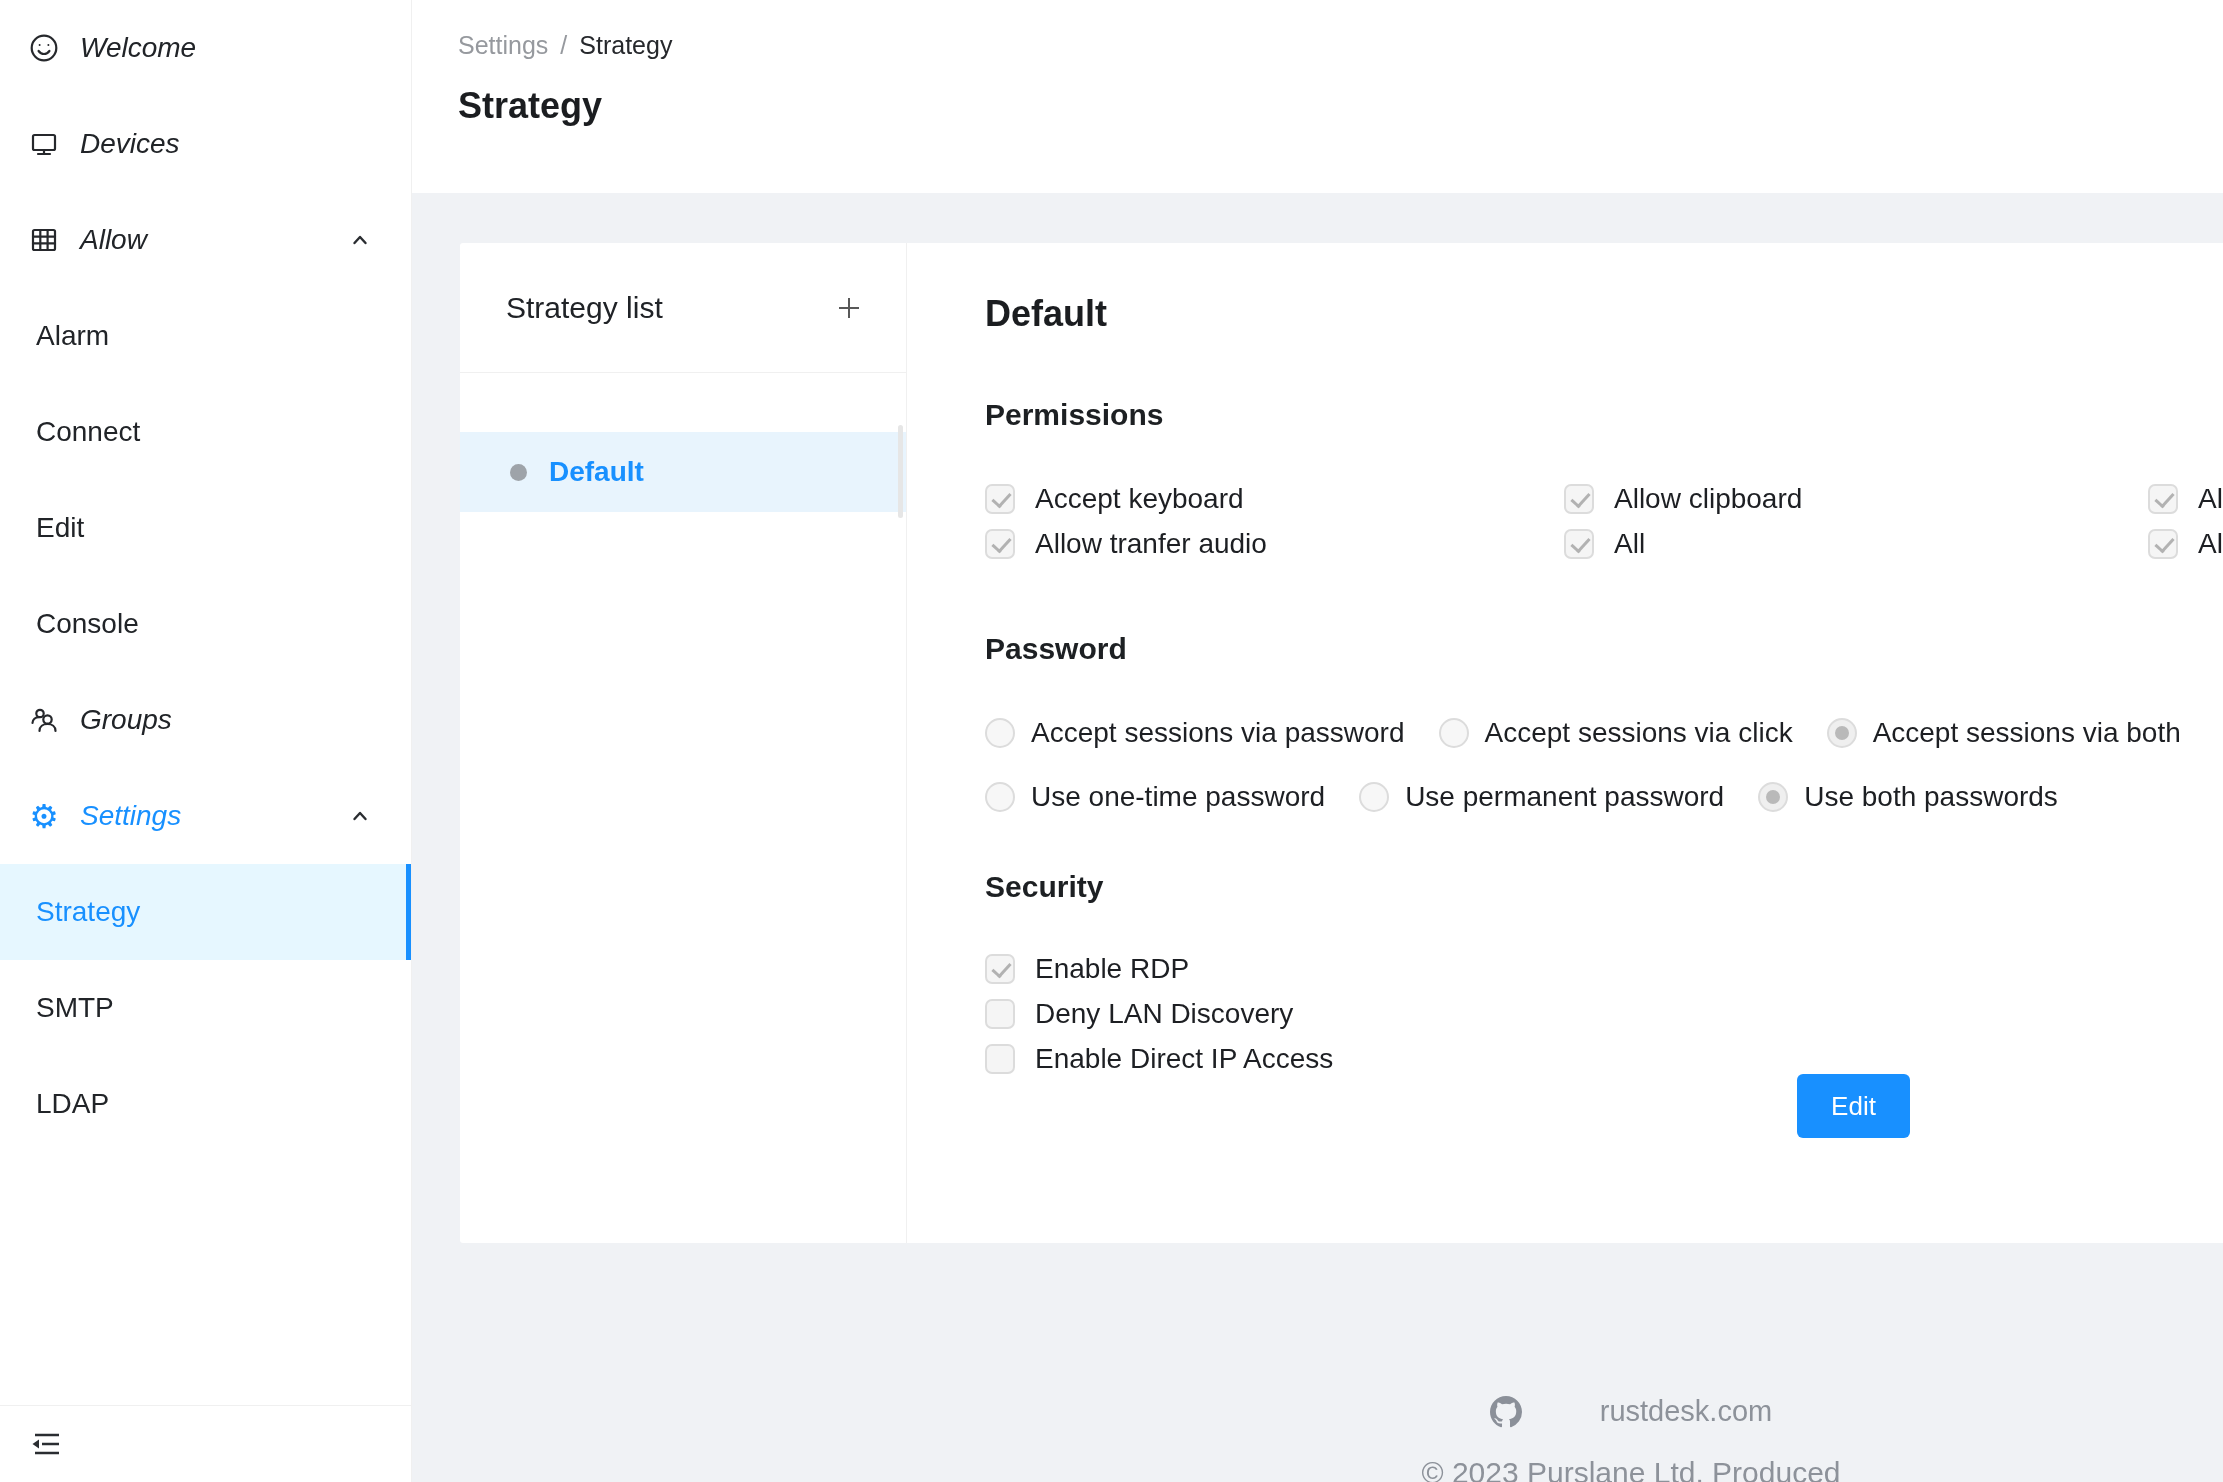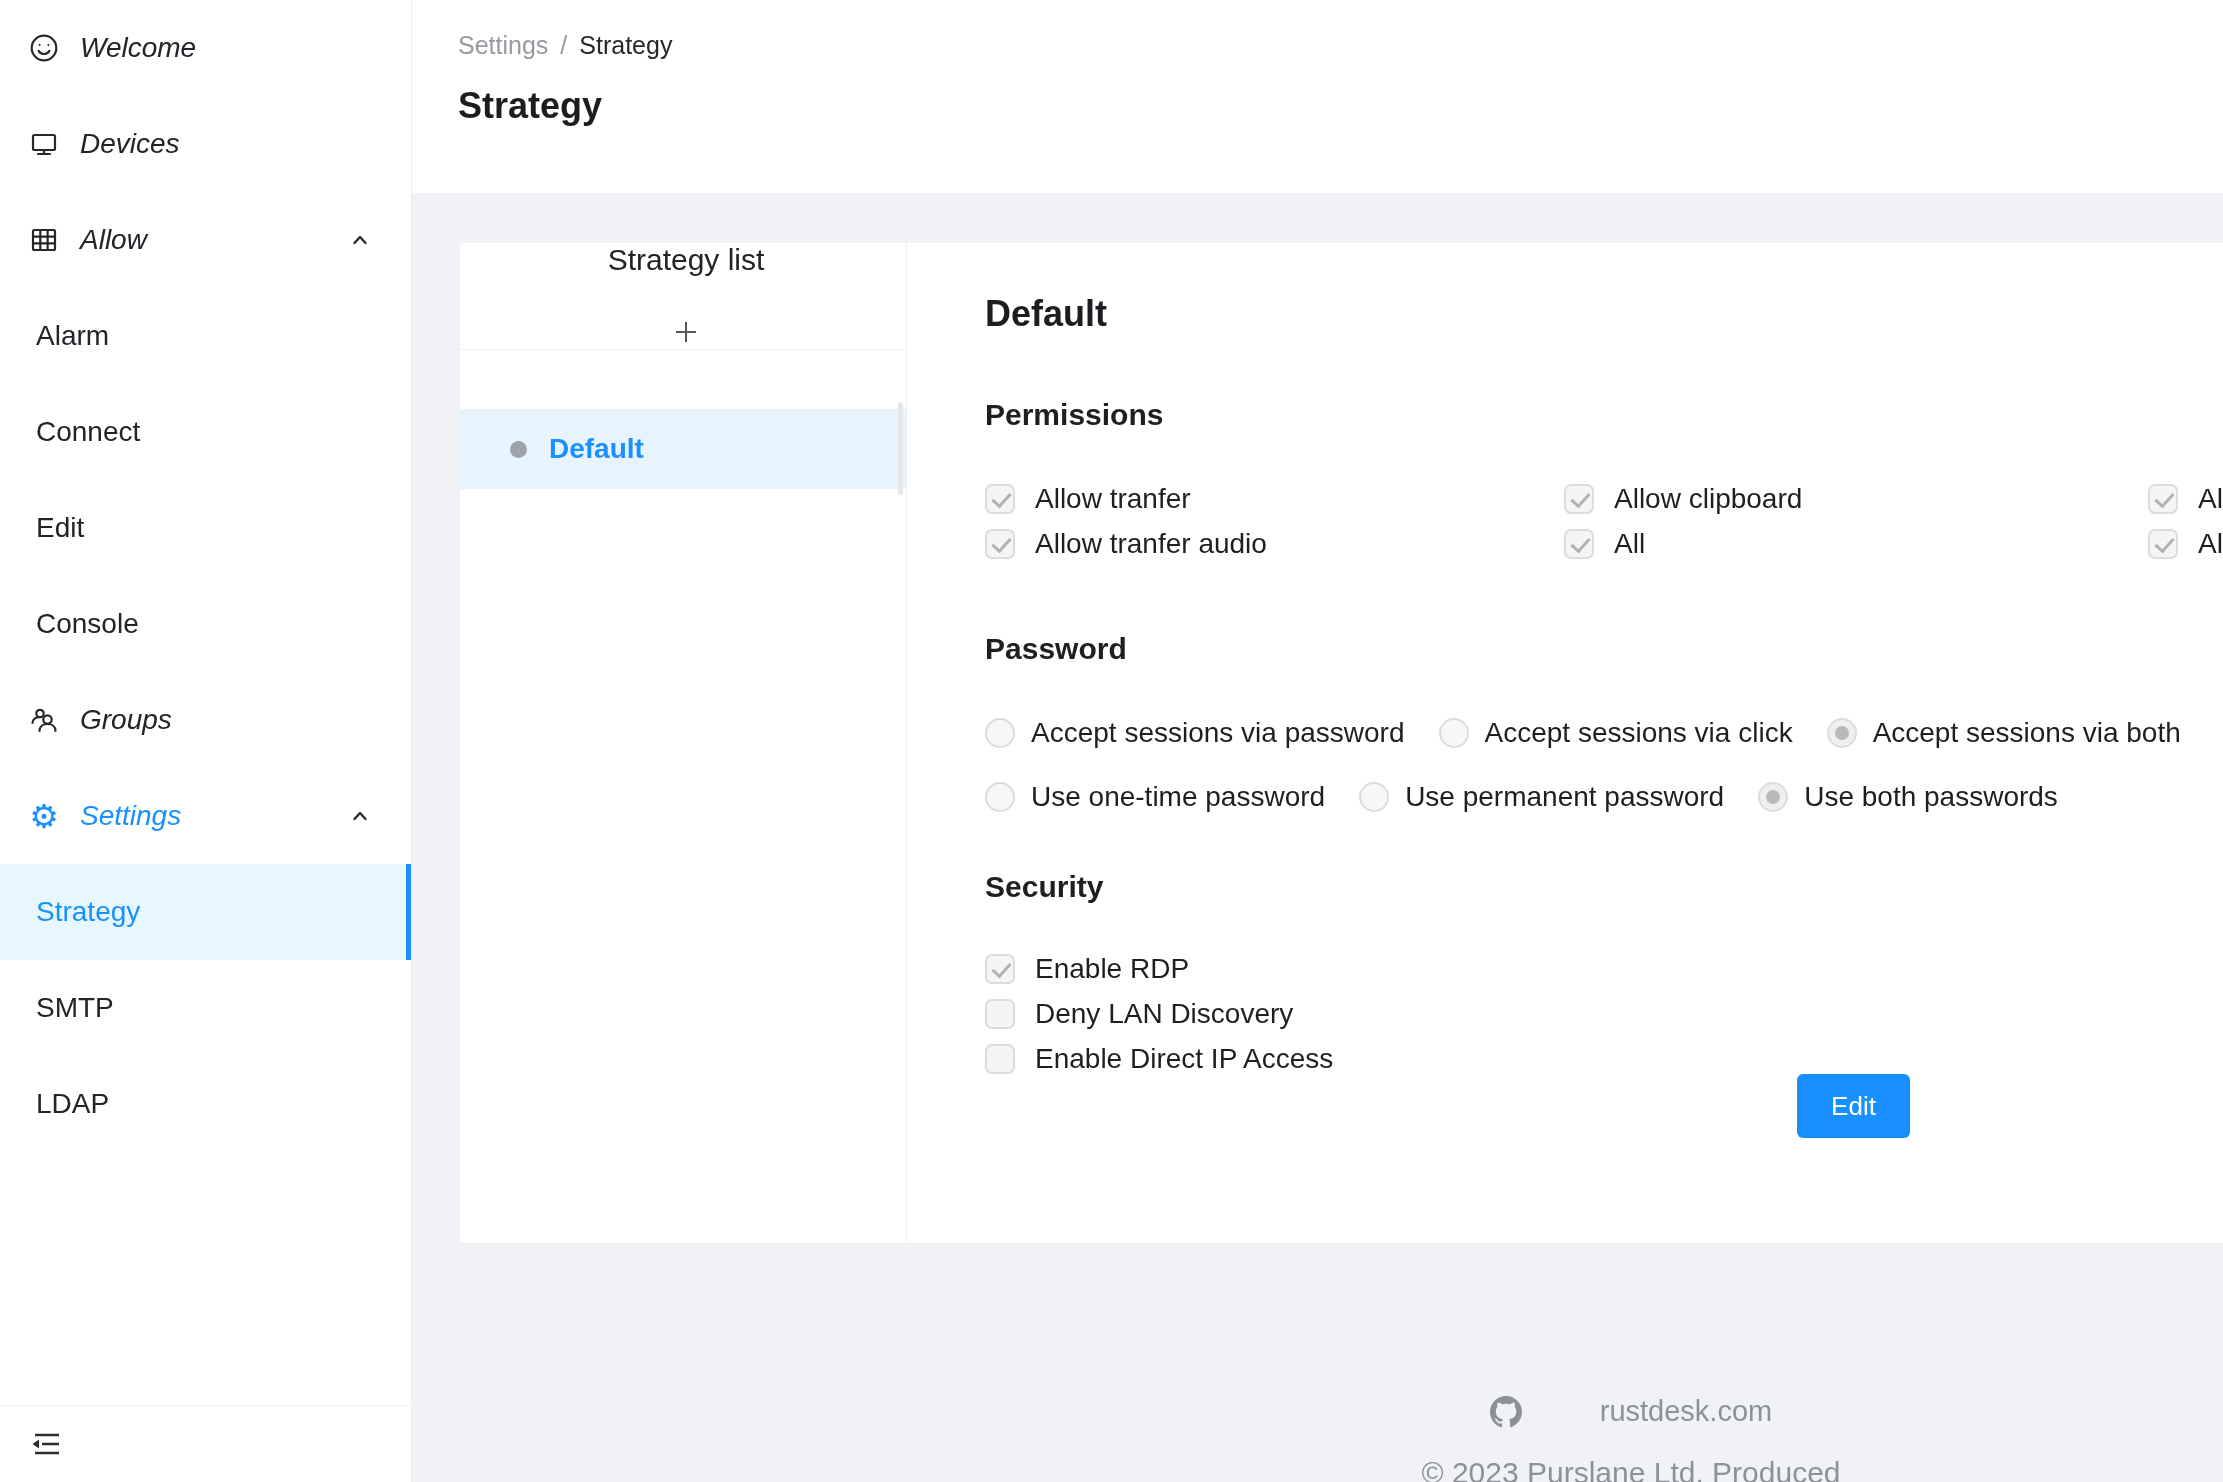--- a/index.html
+++ b/index.html
@@ -47,22 +47,22 @@
   .bc-current { color:#26282c; }
   .page-title { margin-top:24px; font-size:36px; line-height:44px; font-weight:700; color:#1b1d20; }
 
   
   .card {
     margin:50px 0 0 48px; width:2340px; height:1000px; background:#ffffff;
     border-radius:3px; display:flex;
   }
   .list-panel { width:447px; flex-shrink:0; border-right:1px solid #f0f0f0; }
   .list-header {
-    height:107px; display:flex; align-items:center; justify-content:space-between;
-    padding:0 40px 0 46px; border-bottom:1px solid #f0f0f0;flex-direction:column;
+    height:130px; display:flex; align-items:center; justify-content:space-between;
+    padding:0 40px 0 46px; border-bottom:1px solid #f0f0f0;
   }
   .list-title { font-size:30px; color:#202327; }
   .add-btn { background:none; border:none; cursor:pointer; display:flex; padding:4px; }
   .list-body { position:relative; padding-top:59px; }
   .list-item {
     height:80px; display:flex; align-items:center; padding-left:50px; cursor:pointer;
   }
   .list-item.selected { background:#e8f4fd; }
   .dot { width:17px; height:17px; border-radius:50%; background:#9ea3a9; flex-shrink:0; }
   .list-item-label { margin-left:22px; font-size:28px; font-weight:700; color:#1890ff; }
@@ -244,21 +244,21 @@
       </div>
     </div>
 
     <div class="detail">
       <div class="detail-title">Default</div>
 
       <div class="section-h h-perm">Permissions</div>
       <div class="perm-grid">
         <label class="check-item">
           <span class="cb checked"></span>
-          <span class="cb-label">Allow tranfer</span>
+          <span class="cb-label">Accept keyboard</span>
         </label>
         <label class="check-item">
           <span class="cb checked"></span>
           <span class="cb-label">Allow clipboard</span>
         </label>
         <label class="check-item">
           <span class="cb checked"></span>
           <span class="cb-label">All</span>
         </label>
         <label class="check-item">

